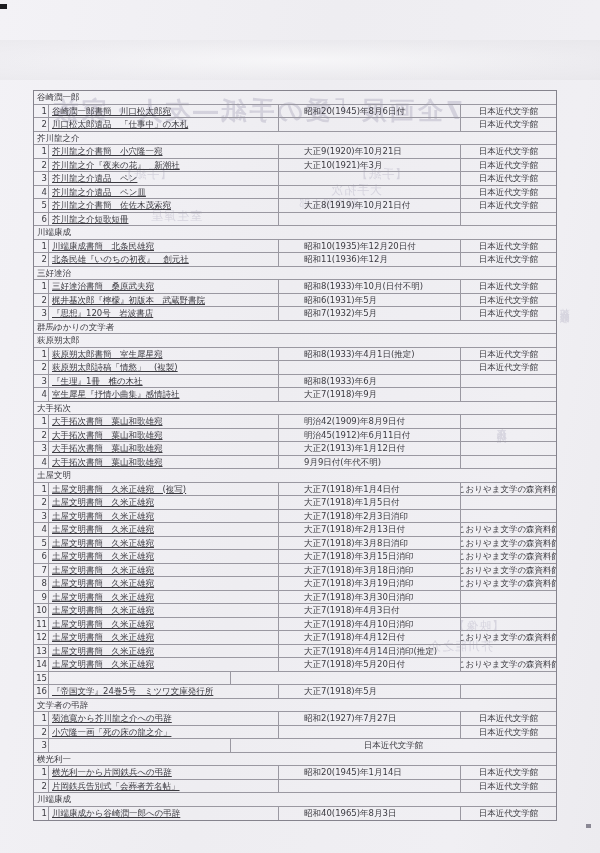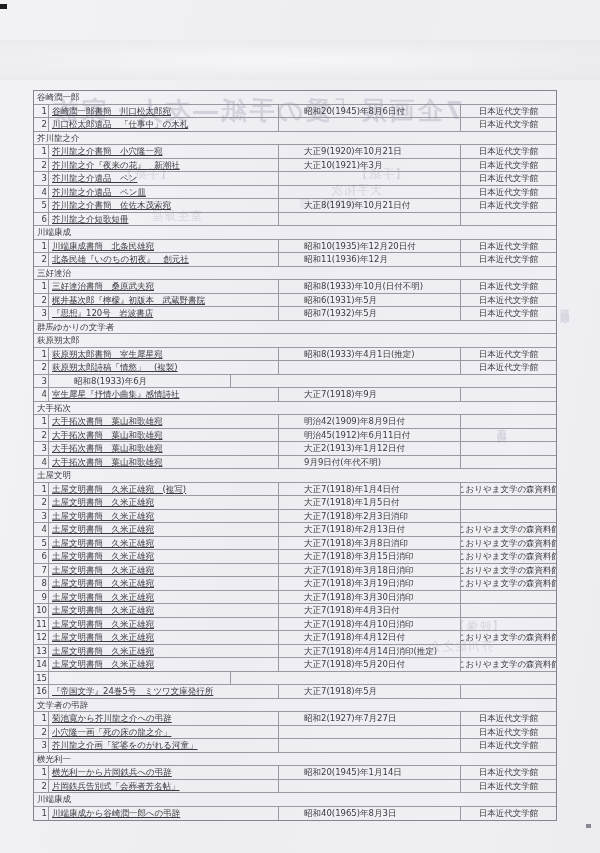--- a/index.html
+++ b/index.html
@@ -174,20 +174,21 @@
       <div class="cell cell-inst">日本近代文学館</div>
     </div>
     <div class="row item-row">
       <div class="cell cell-no">2</div>
       <div class="cell cell-desc">萩原朔太郎詩稿「情慾」　(複製)</div>
       <div class="cell cell-date"></div>
       <div class="cell cell-inst">日本近代文学館</div>
     </div>
     <div class="row item-row">
       <div class="cell cell-no">3</div>
+      <div class="cell cell-desc">『生理』1冊　椎の木社</div>
       <div class="cell cell-date">昭和8(1933)年6月</div>
       <div class="cell cell-inst"></div>
     </div>
     <div class="row item-row">
       <div class="cell cell-no">4</div>
       <div class="cell cell-desc">室生犀星『抒情小曲集』感情詩社</div>
       <div class="cell cell-date">大正7(1918)年9月</div>
       <div class="cell cell-inst"></div>
     </div>
     <div class="row section-row">大手拓次</div>
@@ -319,21 +320,20 @@
       <div class="cell cell-inst">日本近代文学館</div>
     </div>
     <div class="row item-row">
       <div class="cell cell-no">2</div>
       <div class="cell cell-desc">小穴隆一画「死の床の龍之介」</div>
       <div class="cell cell-date"></div>
       <div class="cell cell-inst">日本近代文学館</div>
     </div>
     <div class="row item-row">
       <div class="cell cell-no">3</div>
-      <div class="cell cell-desc">芥川龍之介画「娑婆をのがれる河童」</div>
       <div class="cell cell-date"></div>
       <div class="cell cell-inst">日本近代文学館</div>
     </div>
     <div class="row section-row">横光利一</div>
     <div class="row item-row">
       <div class="cell cell-no">1</div>
       <div class="cell cell-desc">横光利一から片岡鉄兵への弔辞</div>
       <div class="cell cell-date">昭和20(1945)年1月14日</div>
       <div class="cell cell-inst">日本近代文学館</div>
     </div>

